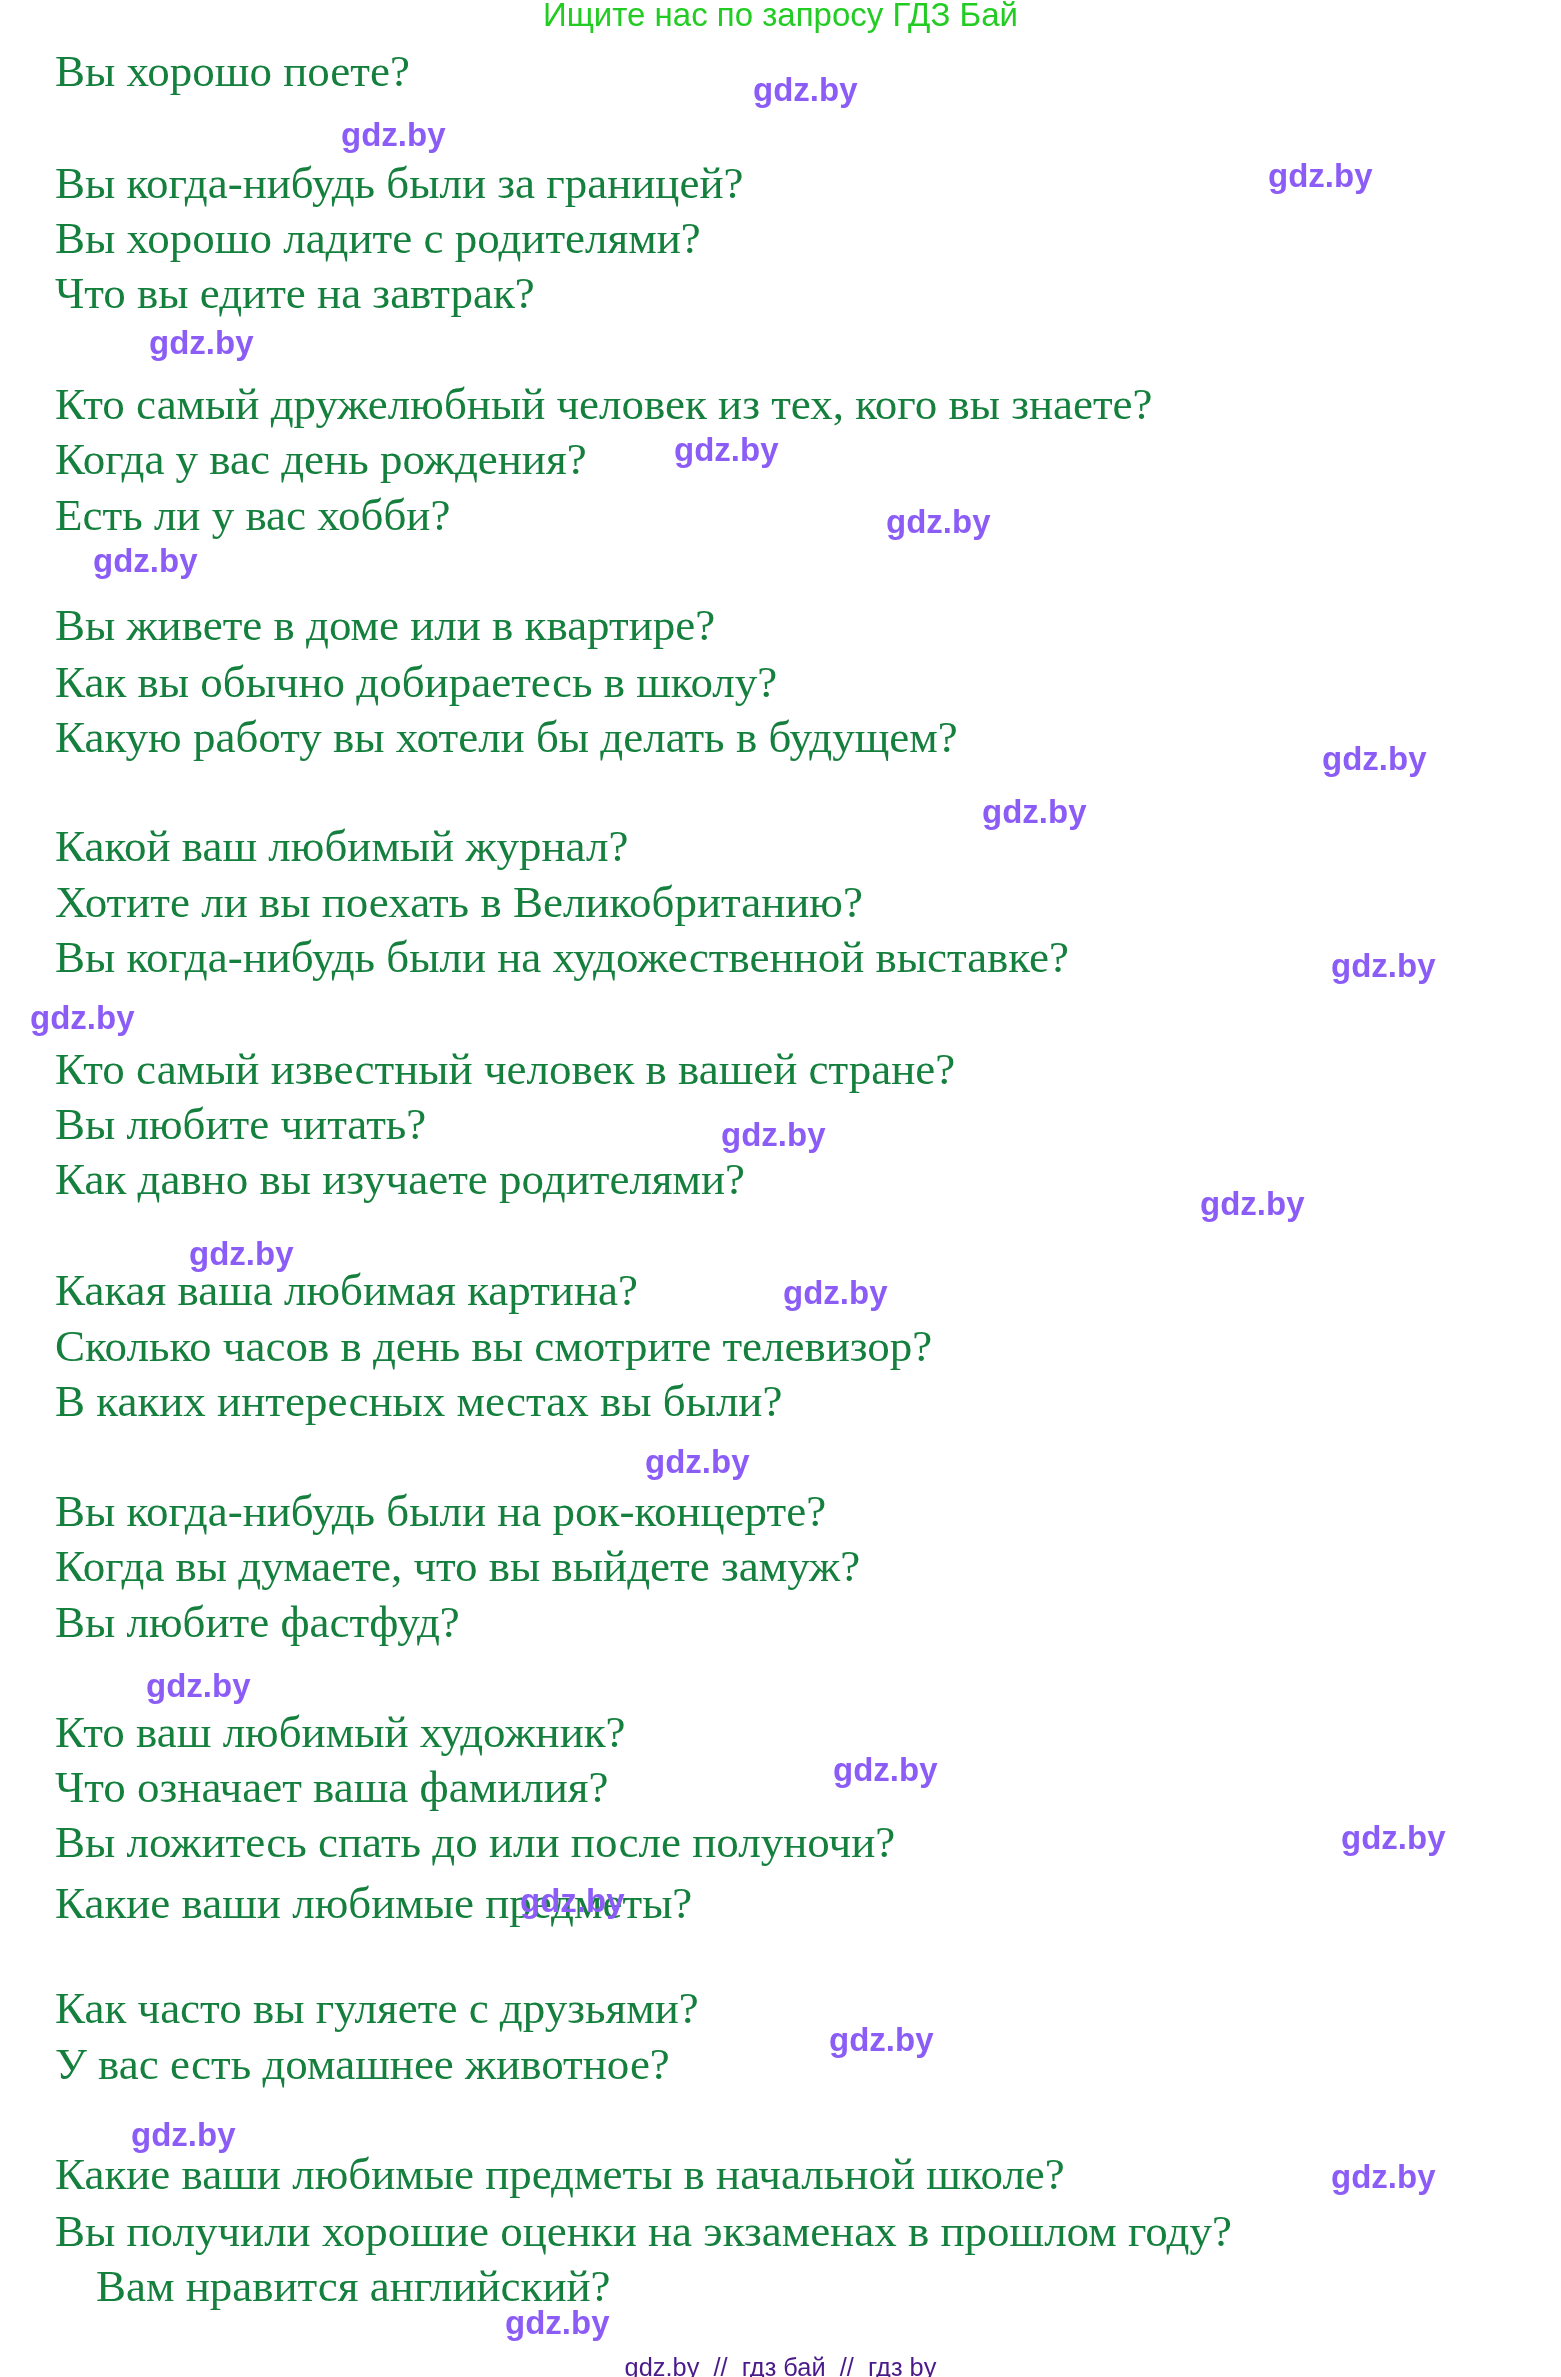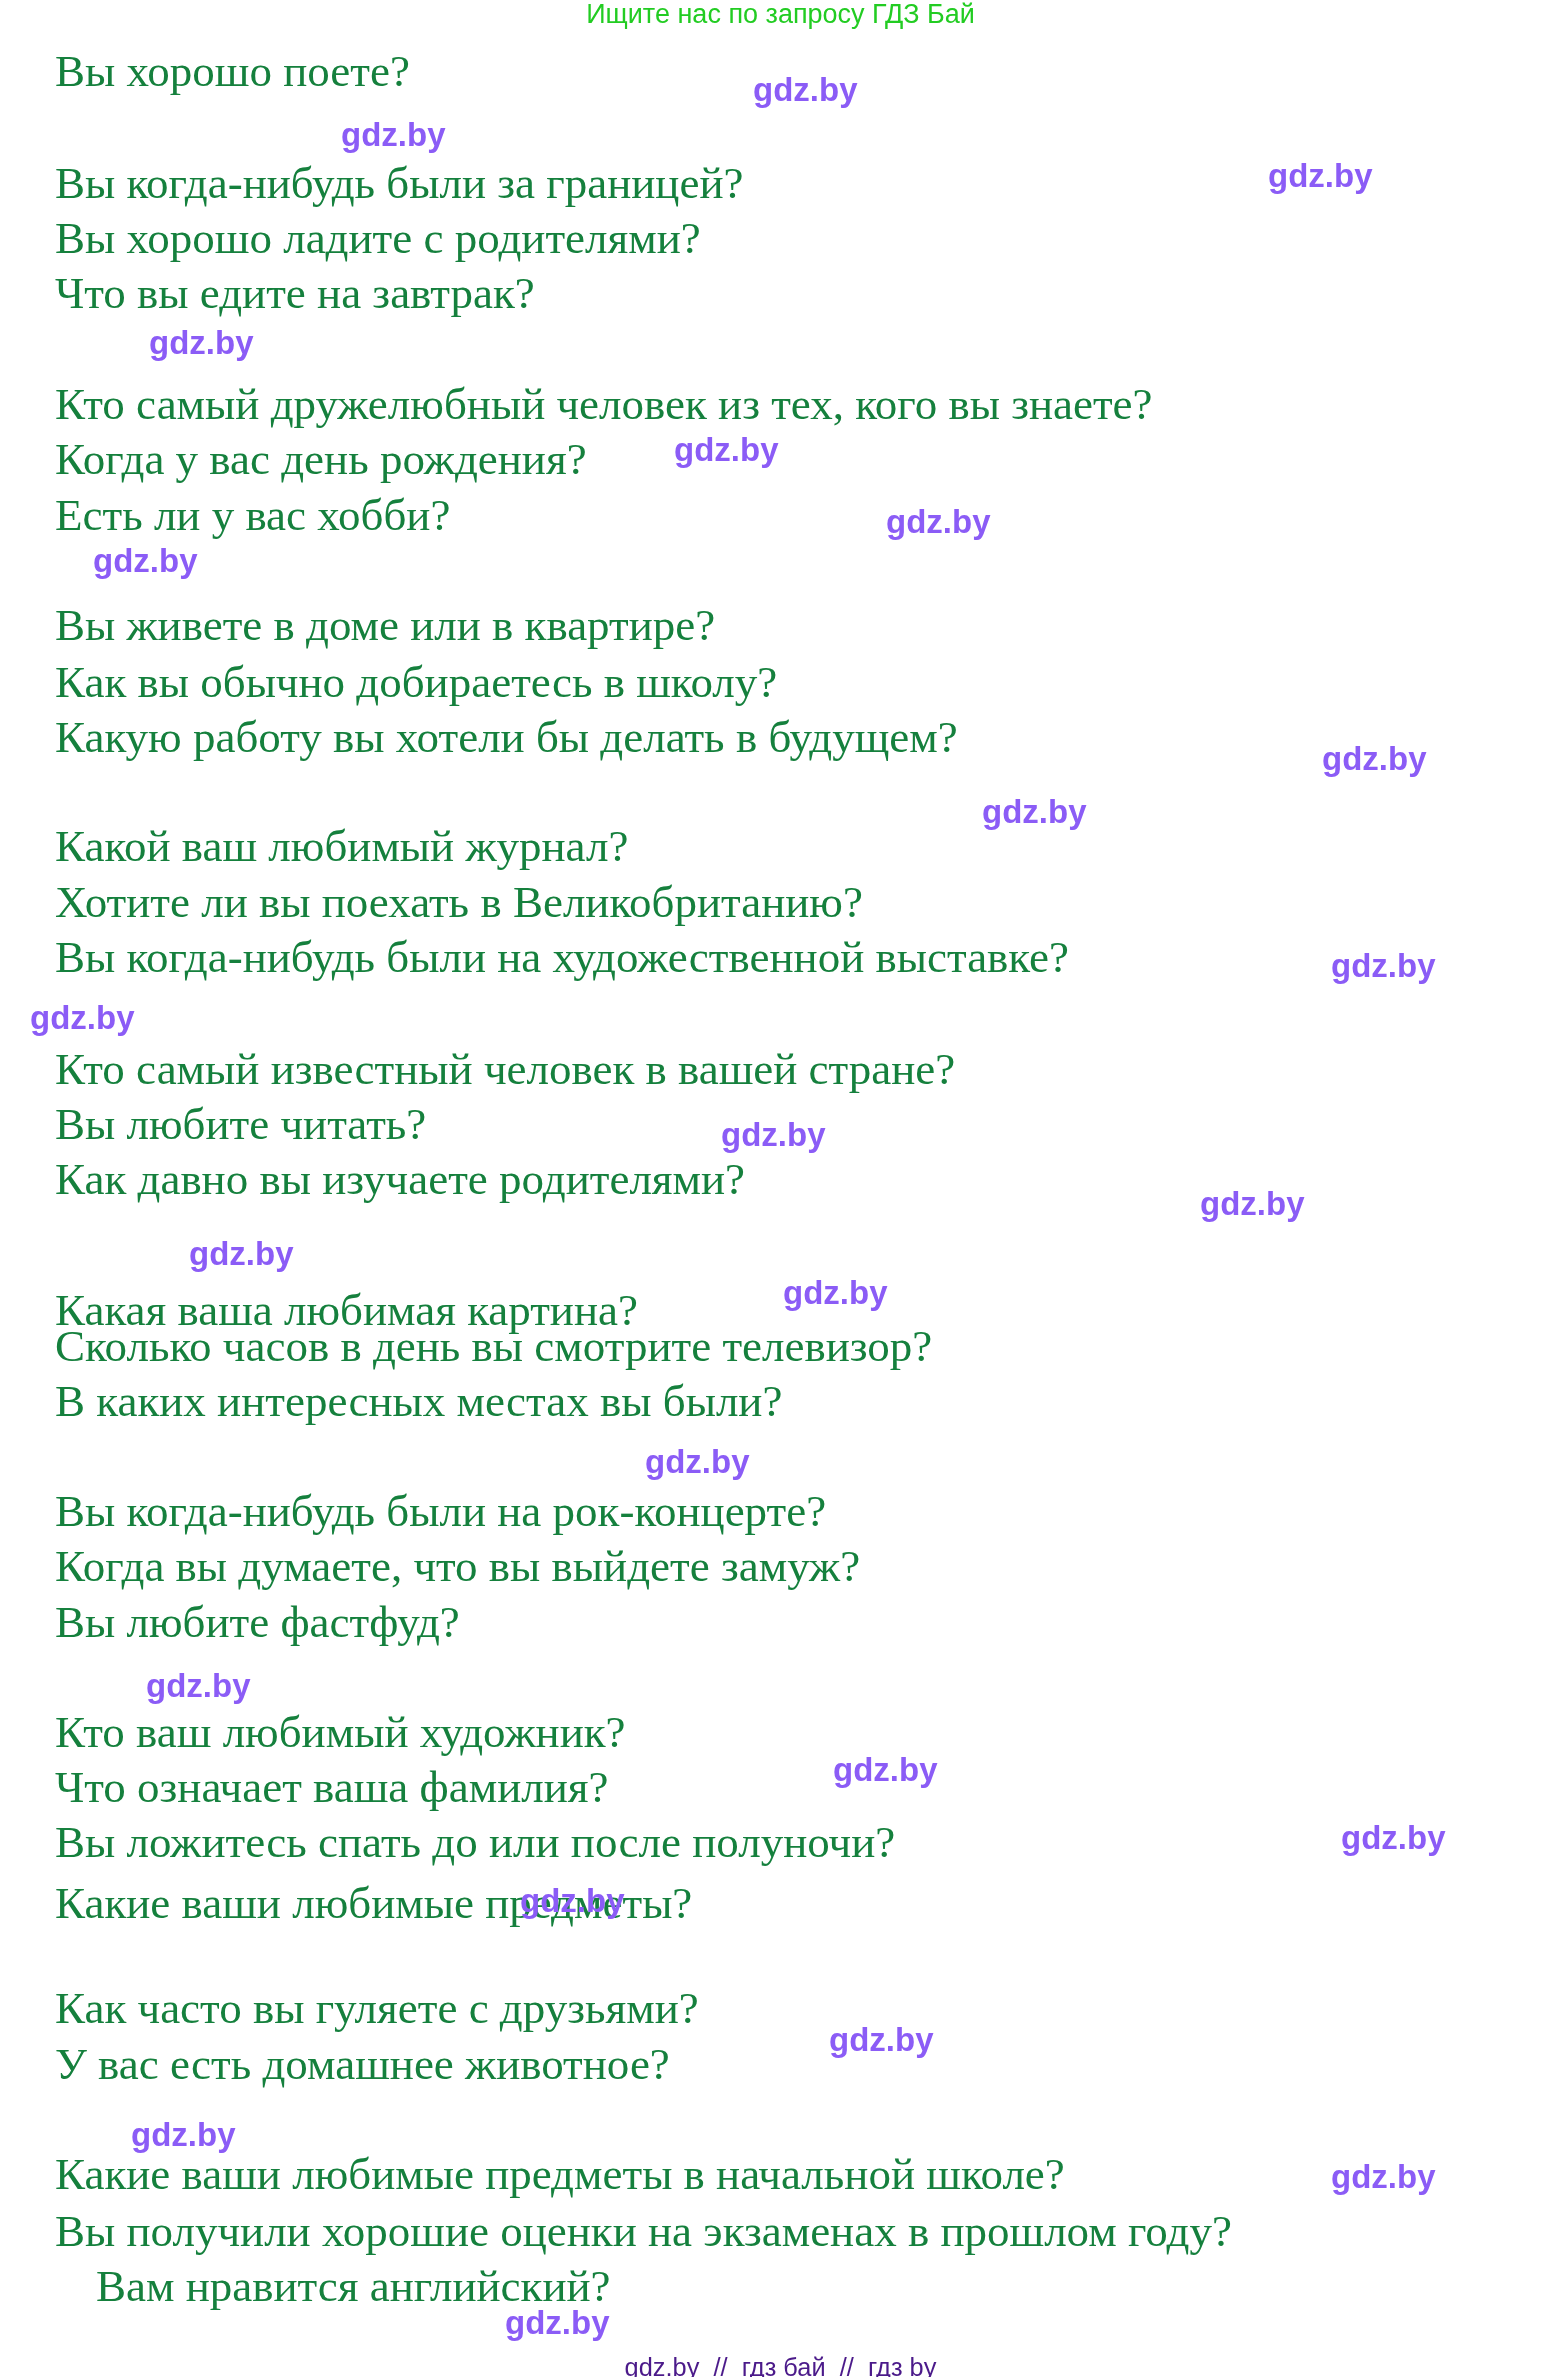--- a/index.html
+++ b/index.html
@@ -1,18 +1,18 @@
 <!DOCTYPE html>
 <html style="font-size:13px"><head>
 <meta charset="utf-8">
 <style>
   html, body { margin:0; padding:0; background:#ffffff; }
   body { width:1561px; height:2377px; position:relative; overflow:hidden; }
   .header { position:absolute; top:0; left:0; width:1561px; text-align:center;
-    font-family:"Liberation Sans", sans-serif; font-size:27px; line-height:29.5px; }
+    font-family:"Liberation Sans", sans-serif; font-size:33px; line-height:29.5px; }
   .line { position:absolute; left:55px; font-family:"Liberation Serif", serif;
     font-size:45px; line-height:49px; color:#15803d; white-space:nowrap;
     transform:translateY(-50%); transform-origin:left center; }
   .wm { position:absolute; font-family:"Liberation Sans", sans-serif; font-size:33px;
     line-height:28px; color:#8b5cf6; white-space:nowrap; transform:translateY(-50%);font-weight:bold; }
   .footer { position:absolute; top:2353px; left:0; width:1561px; text-align:center;
     font-family:"Liberation Sans", sans-serif; font-size:25.4px; line-height:28px; }
 </style>
 </head>
 <body>
@@ -31,21 +31,21 @@
     <div class="line" style="top: 515px;">Есть ли у вас хобби?</div>
     <div class="line" style="top: 625px;">Вы живете в доме или в квартире?</div>
     <div class="line" style="top: 682px;">Как вы обычно добираетесь в школу?</div>
     <div class="line" style="top: 737px;">Какую работу вы хотели бы делать в будущем?</div>
     <div class="line" style="top: 846px;">Какой ваш любимый журнал?</div>
     <div class="line" style="top: 902px;">Хотите ли вы поехать в Великобританию?</div>
     <div class="line" style="top: 957px;">Вы когда-нибудь были на художественной выставке?</div>
     <div class="line" style="top: 1069px;">Кто самый известный человек в вашей стране?</div>
     <div class="line" style="top: 1124px;">Вы любите читать?</div>
     <div class="line" style="top: 1179px;">Как давно вы изучаете родителями?</div>
-    <div class="line" style="top: 1290px; margin-top: 20px;">Какая ваша любимая картина?</div>
+    <div class="line" style="top: 1290px;">Какая ваша любимая картина?</div>
     <div class="line" style="top: 1346px;">Сколько часов в день вы смотрите телевизор?</div>
     <div class="line" style="top: 1401px;">В каких интересных местах вы были?</div>
     <div class="line" style="top: 1511px;">Вы когда-нибудь были на рок-концерте?</div>
     <div class="line" style="top: 1566px;">Когда вы думаете, что вы выйдете замуж?</div>
     <div class="line" style="top: 1622px;">Вы любите фастфуд?</div>
     <div class="line" style="top: 1732px;">Кто ваш любимый художник?</div>
     <div class="line" style="top: 1787px;">Что означает ваша фамилия?</div>
     <div class="line" style="top: 1842px;">Вы ложитесь спать до или после полуночи?</div>
     <div class="line" style="top: 1903px;">Какие ваши любимые предметы?</div>
     <div class="line" style="top: 2008px;">Как часто вы гуляете с друзьями?</div>

